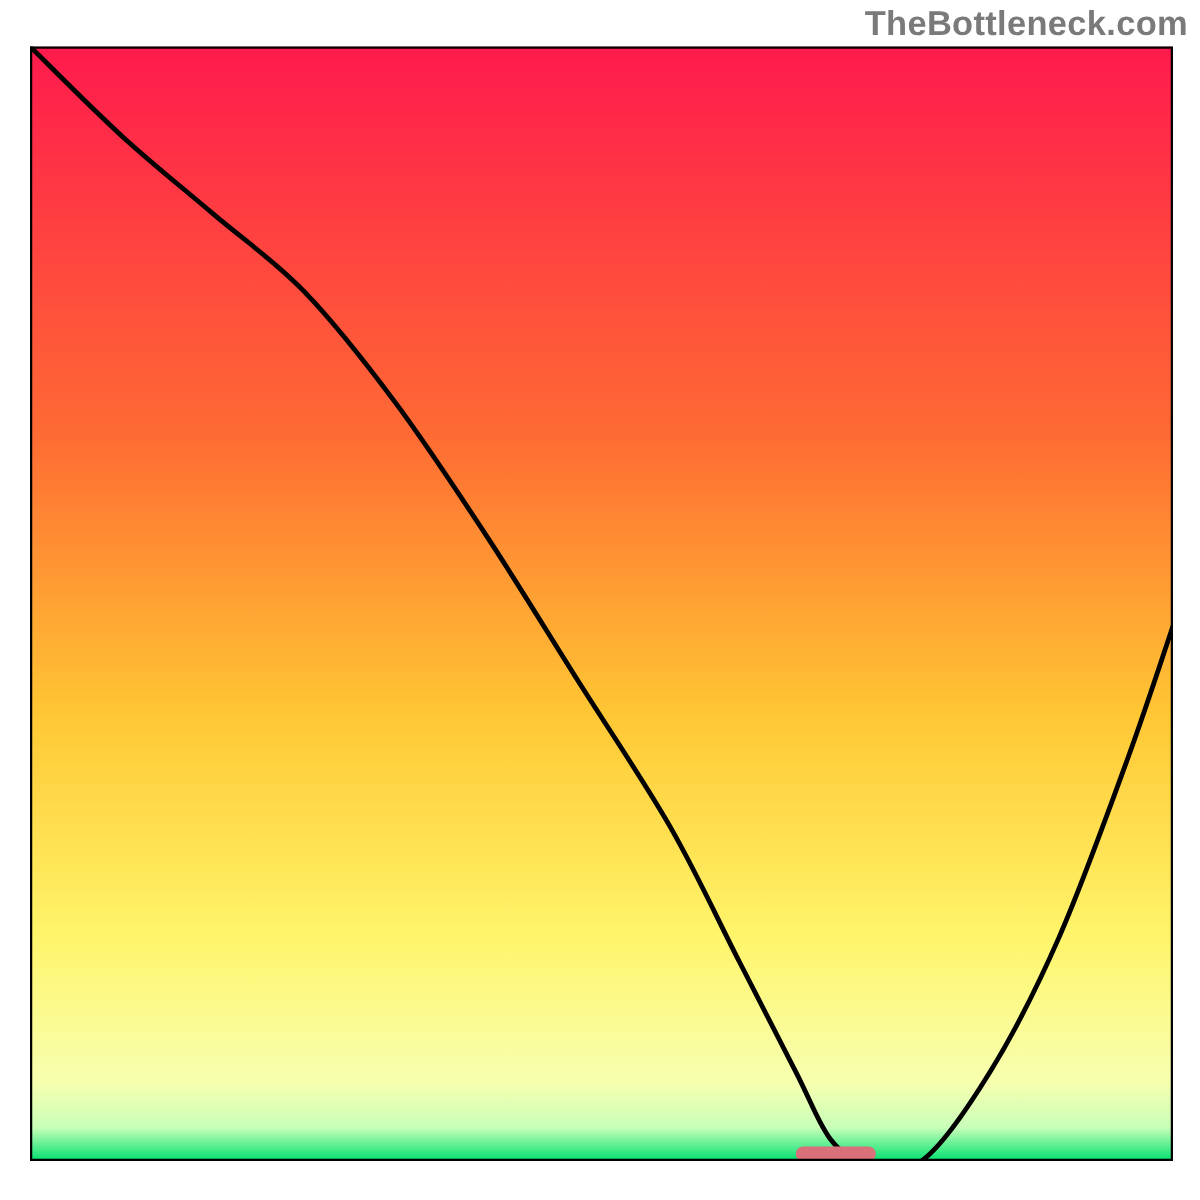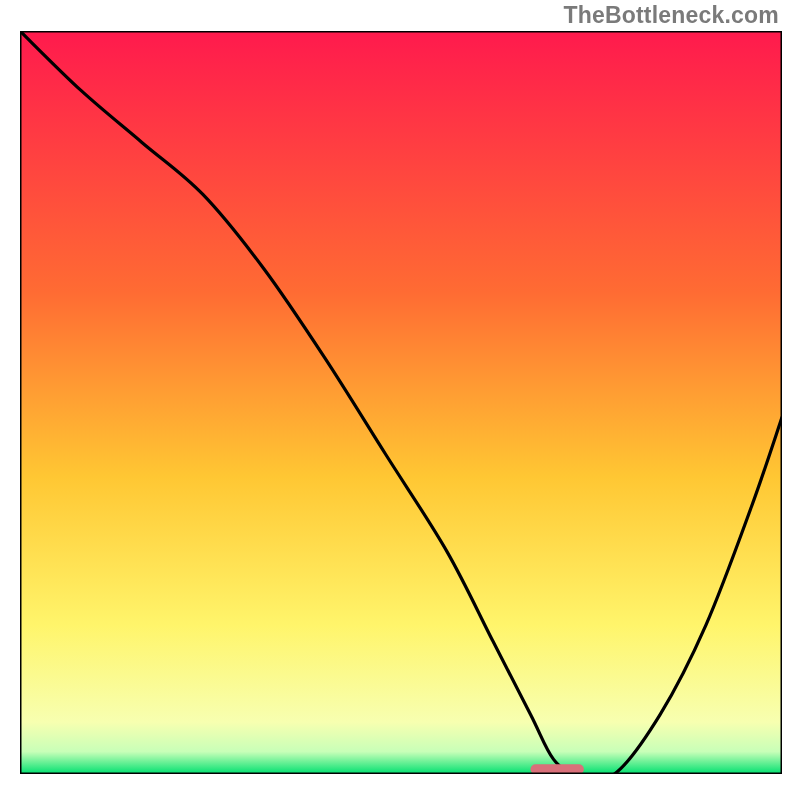--- a/index.html
+++ b/index.html
@@ -11,21 +11,21 @@
     overflow: hidden;
   }
   .wrapper {
     position: relative;
     width: 800px;
     height: 800px;
   }
   .watermark {
     position: absolute;
     top: 2px;
-    right: 21px;
+    right: 8px;
     font-family: Arial, Helvetica, sans-serif;
     font-size: 23px;
     font-weight: bold;
     color: #7a7a7a;
     letter-spacing: 0.2px;
     z-index: 10;
   }
   .plot-area {
     position: absolute;
     left: 20px;

